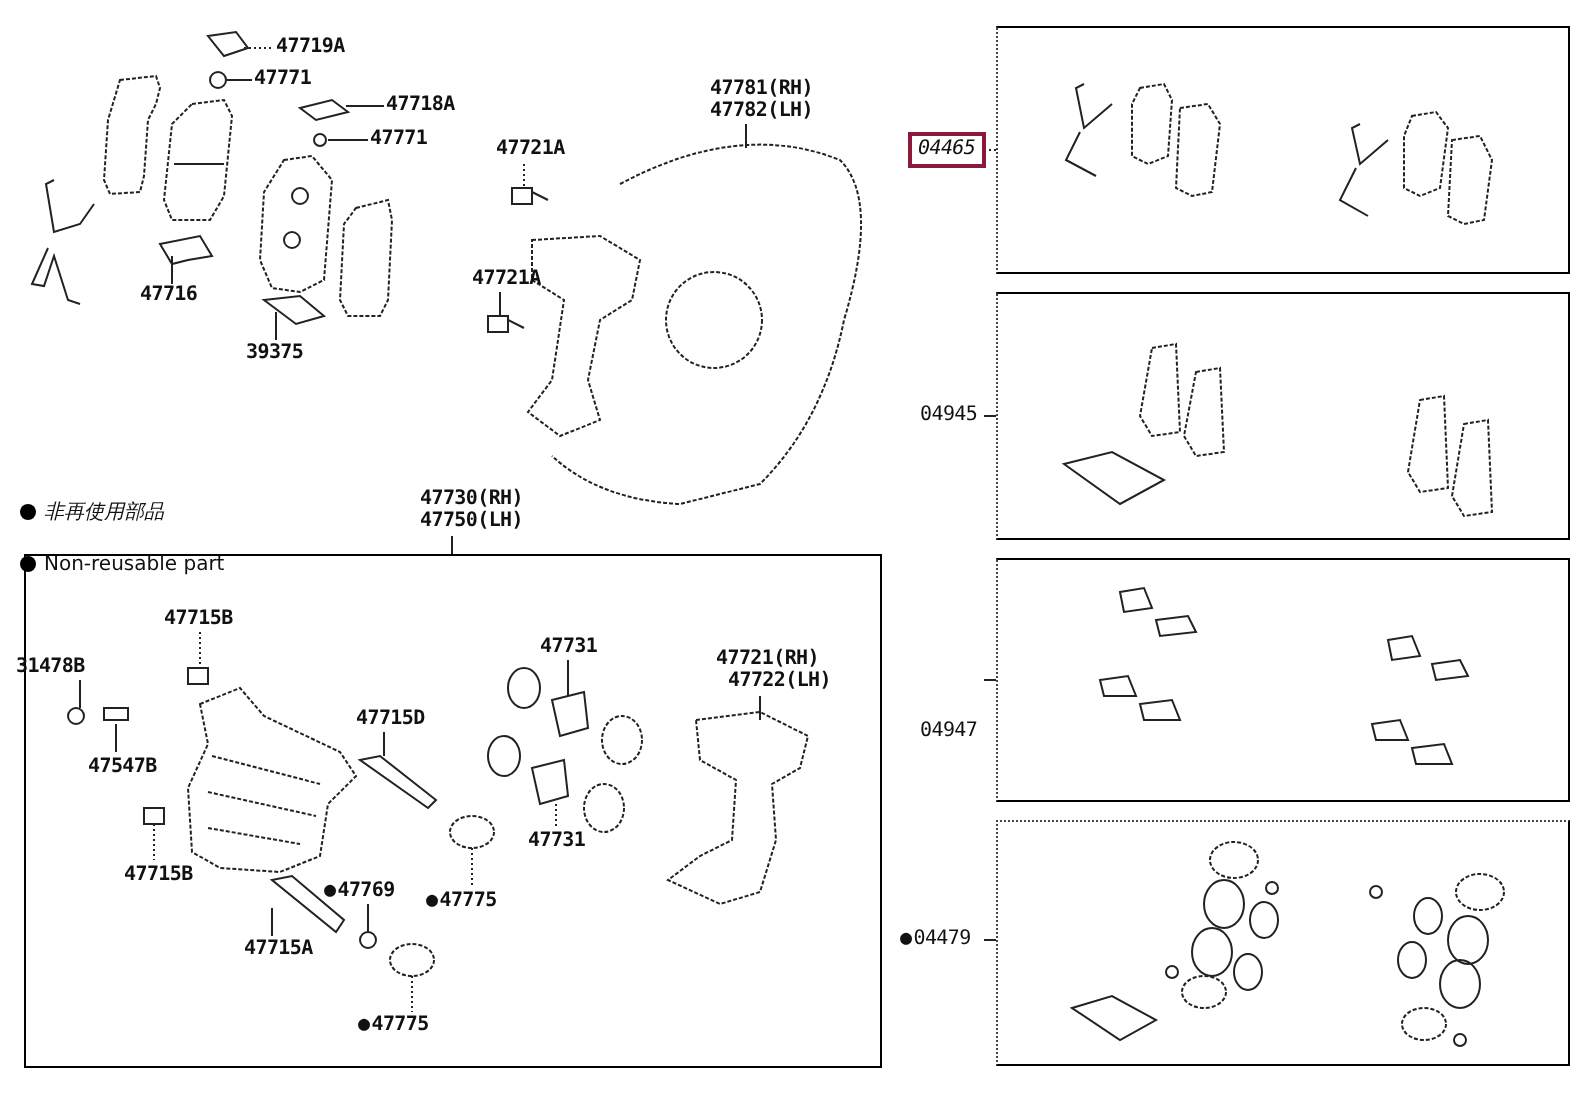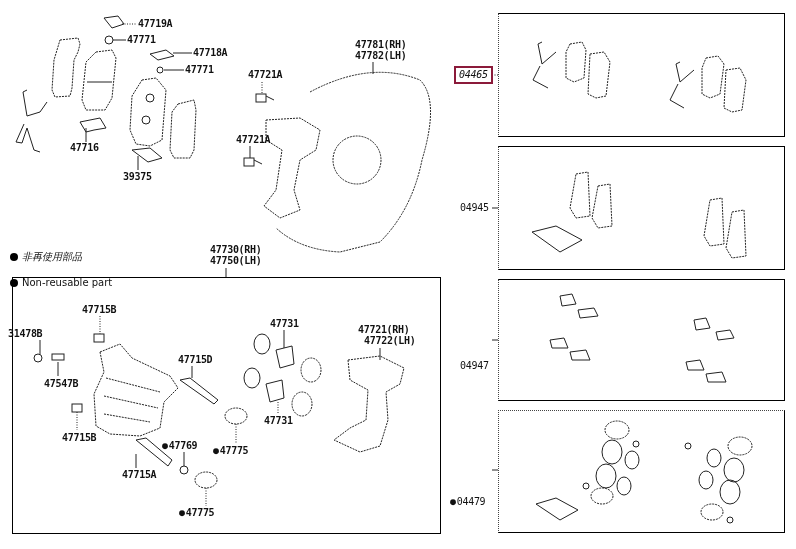--- a/index.html
+++ b/index.html
@@ -218,15 +218,15 @@
 <div class="lbl dot" style="left:213px; top:446px;">47775</div>
 <div class="lbl dot" style="left:179px; top:508px;">47775</div>
 <div class="lbl" style="left:270px; top:319px;">47731</div>
 <div class="lbl" style="left:264px; top:416px;">47731</div>
 <div class="lbl" style="left:358px; top:325px;">47721(RH)</div>
 <div class="lbl" style="left:364px; top:336px;">47722(LH)</div>
 
 <div class="kit sel" style="left: 454px; top: 66px; border-color: rgb(139, 26, 58);">04465</div>
 <div class="kit" style="left:460px; top:203px;">04945</div>
 <div class="kit" style="left:460px; top:335px;margin-top:26px;">04947</div>
-<div class="kit dot" style="left:450px; top:465px;margin-top:32px;">04479</div>
+<div class="kit dot" style="left:450px; top:465px;">04479</div>
 
 <div class="code" style="left:754px; top:557px;">47A045B</div>
 
 </body></html>

